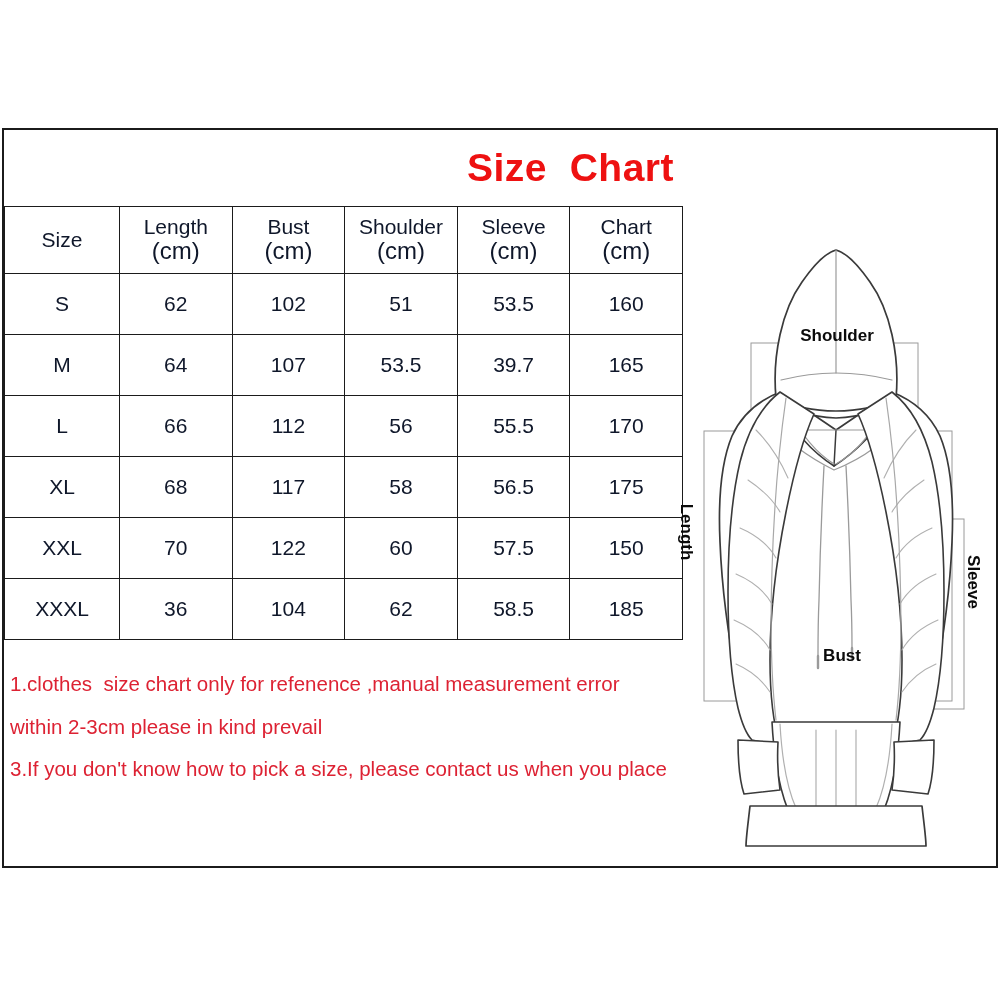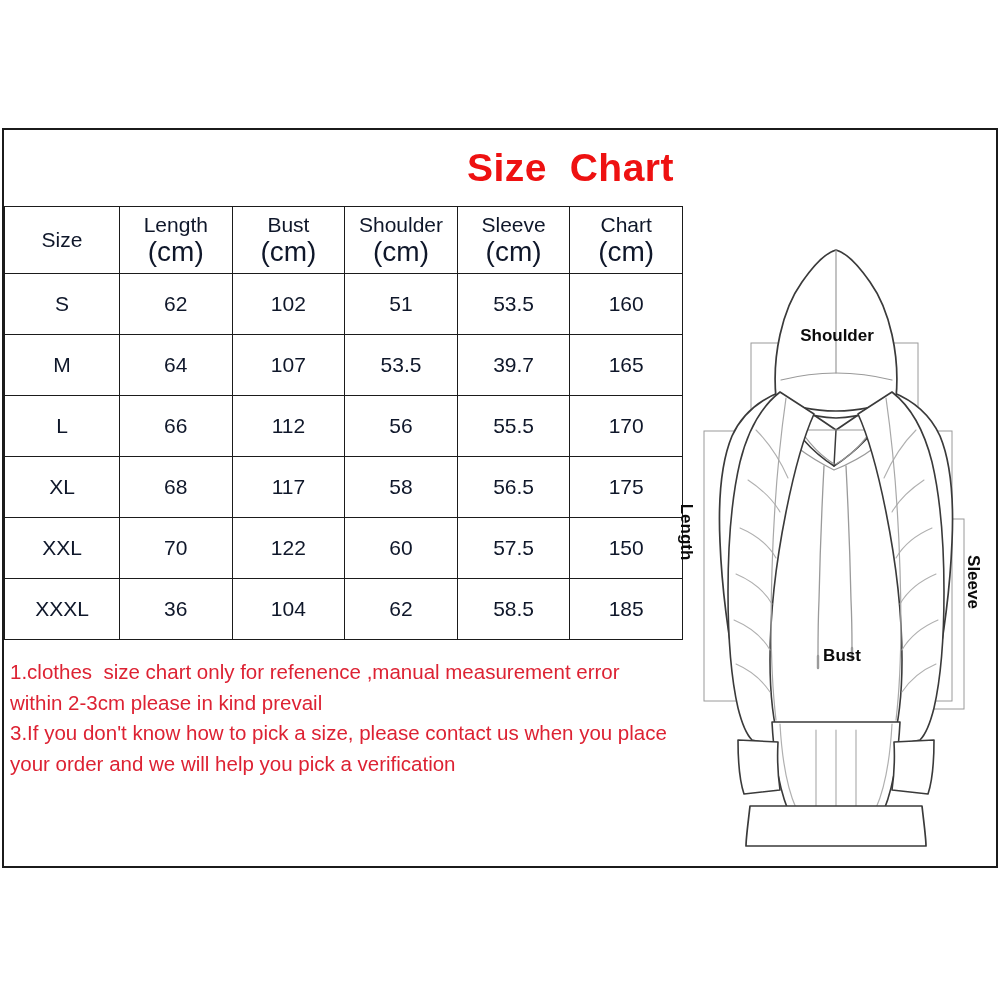--- a/index.html
+++ b/index.html
@@ -73,39 +73,39 @@
     font-family: "Liberation Sans", sans-serif;
     padding: 0;
   }
   #size-table thead th {
     height: 66px;
     font-size: 21px;
     line-height: 1.12;
   }
   #size-table thead th .unit {
     display: block;
-    font-size: 28px;
+    font-size: 24px;
   }
   #size-table tbody td {
     height: 60px;
   }
   .col-size  { width: 114px; }
   .col-data  { width: 111.6px; }
 
   
   #notes {
     position: absolute;
     left: 0;
     top: 497px;
     width: 672px;
     box-sizing: border-box;
     padding: 28px 6px 0 6px;
   }
   #notes p {
-    margin: 4px 0 1px 0;
+    margin: 16px 0 1px 0;
     color: #dd2233;
     font-size: 20.5px;
     line-height: 26.5px;
     font-family: "Liberation Sans", sans-serif;
     white-space: pre;
   }
 
   
   #diagram {
     position: absolute;
@@ -243,21 +243,20 @@
           <td>58.5</td>
           <td>185</td>
         </tr>
       </tbody>
     </table>
 
     <div id="notes">
       <p>1.clothes  size chart only for refenence ,manual measurement error</p>
       <p>within 2-3cm please in kind prevail</p>
       <p>3.If you don't know how to pick a size, please contact us when you place</p>
-      <p>your order and we will help you pick a verification</p>
     </div>
 
     <div id="diagram">
 
       <svg id="diagram-svg" viewBox="0 0 322 736">
         <g fill="none" stroke="#555" stroke-width="1">
 
           <rect x="75" y="213" width="167" height="350" stroke="#9a9a9a" stroke-width="1"></rect>
           <rect x="28" y="301" width="248" height="270" stroke="#9a9a9a" stroke-width="1"></rect>
           <rect x="246" y="389" width="42" height="190" stroke="#9a9a9a" stroke-width="1"></rect>

